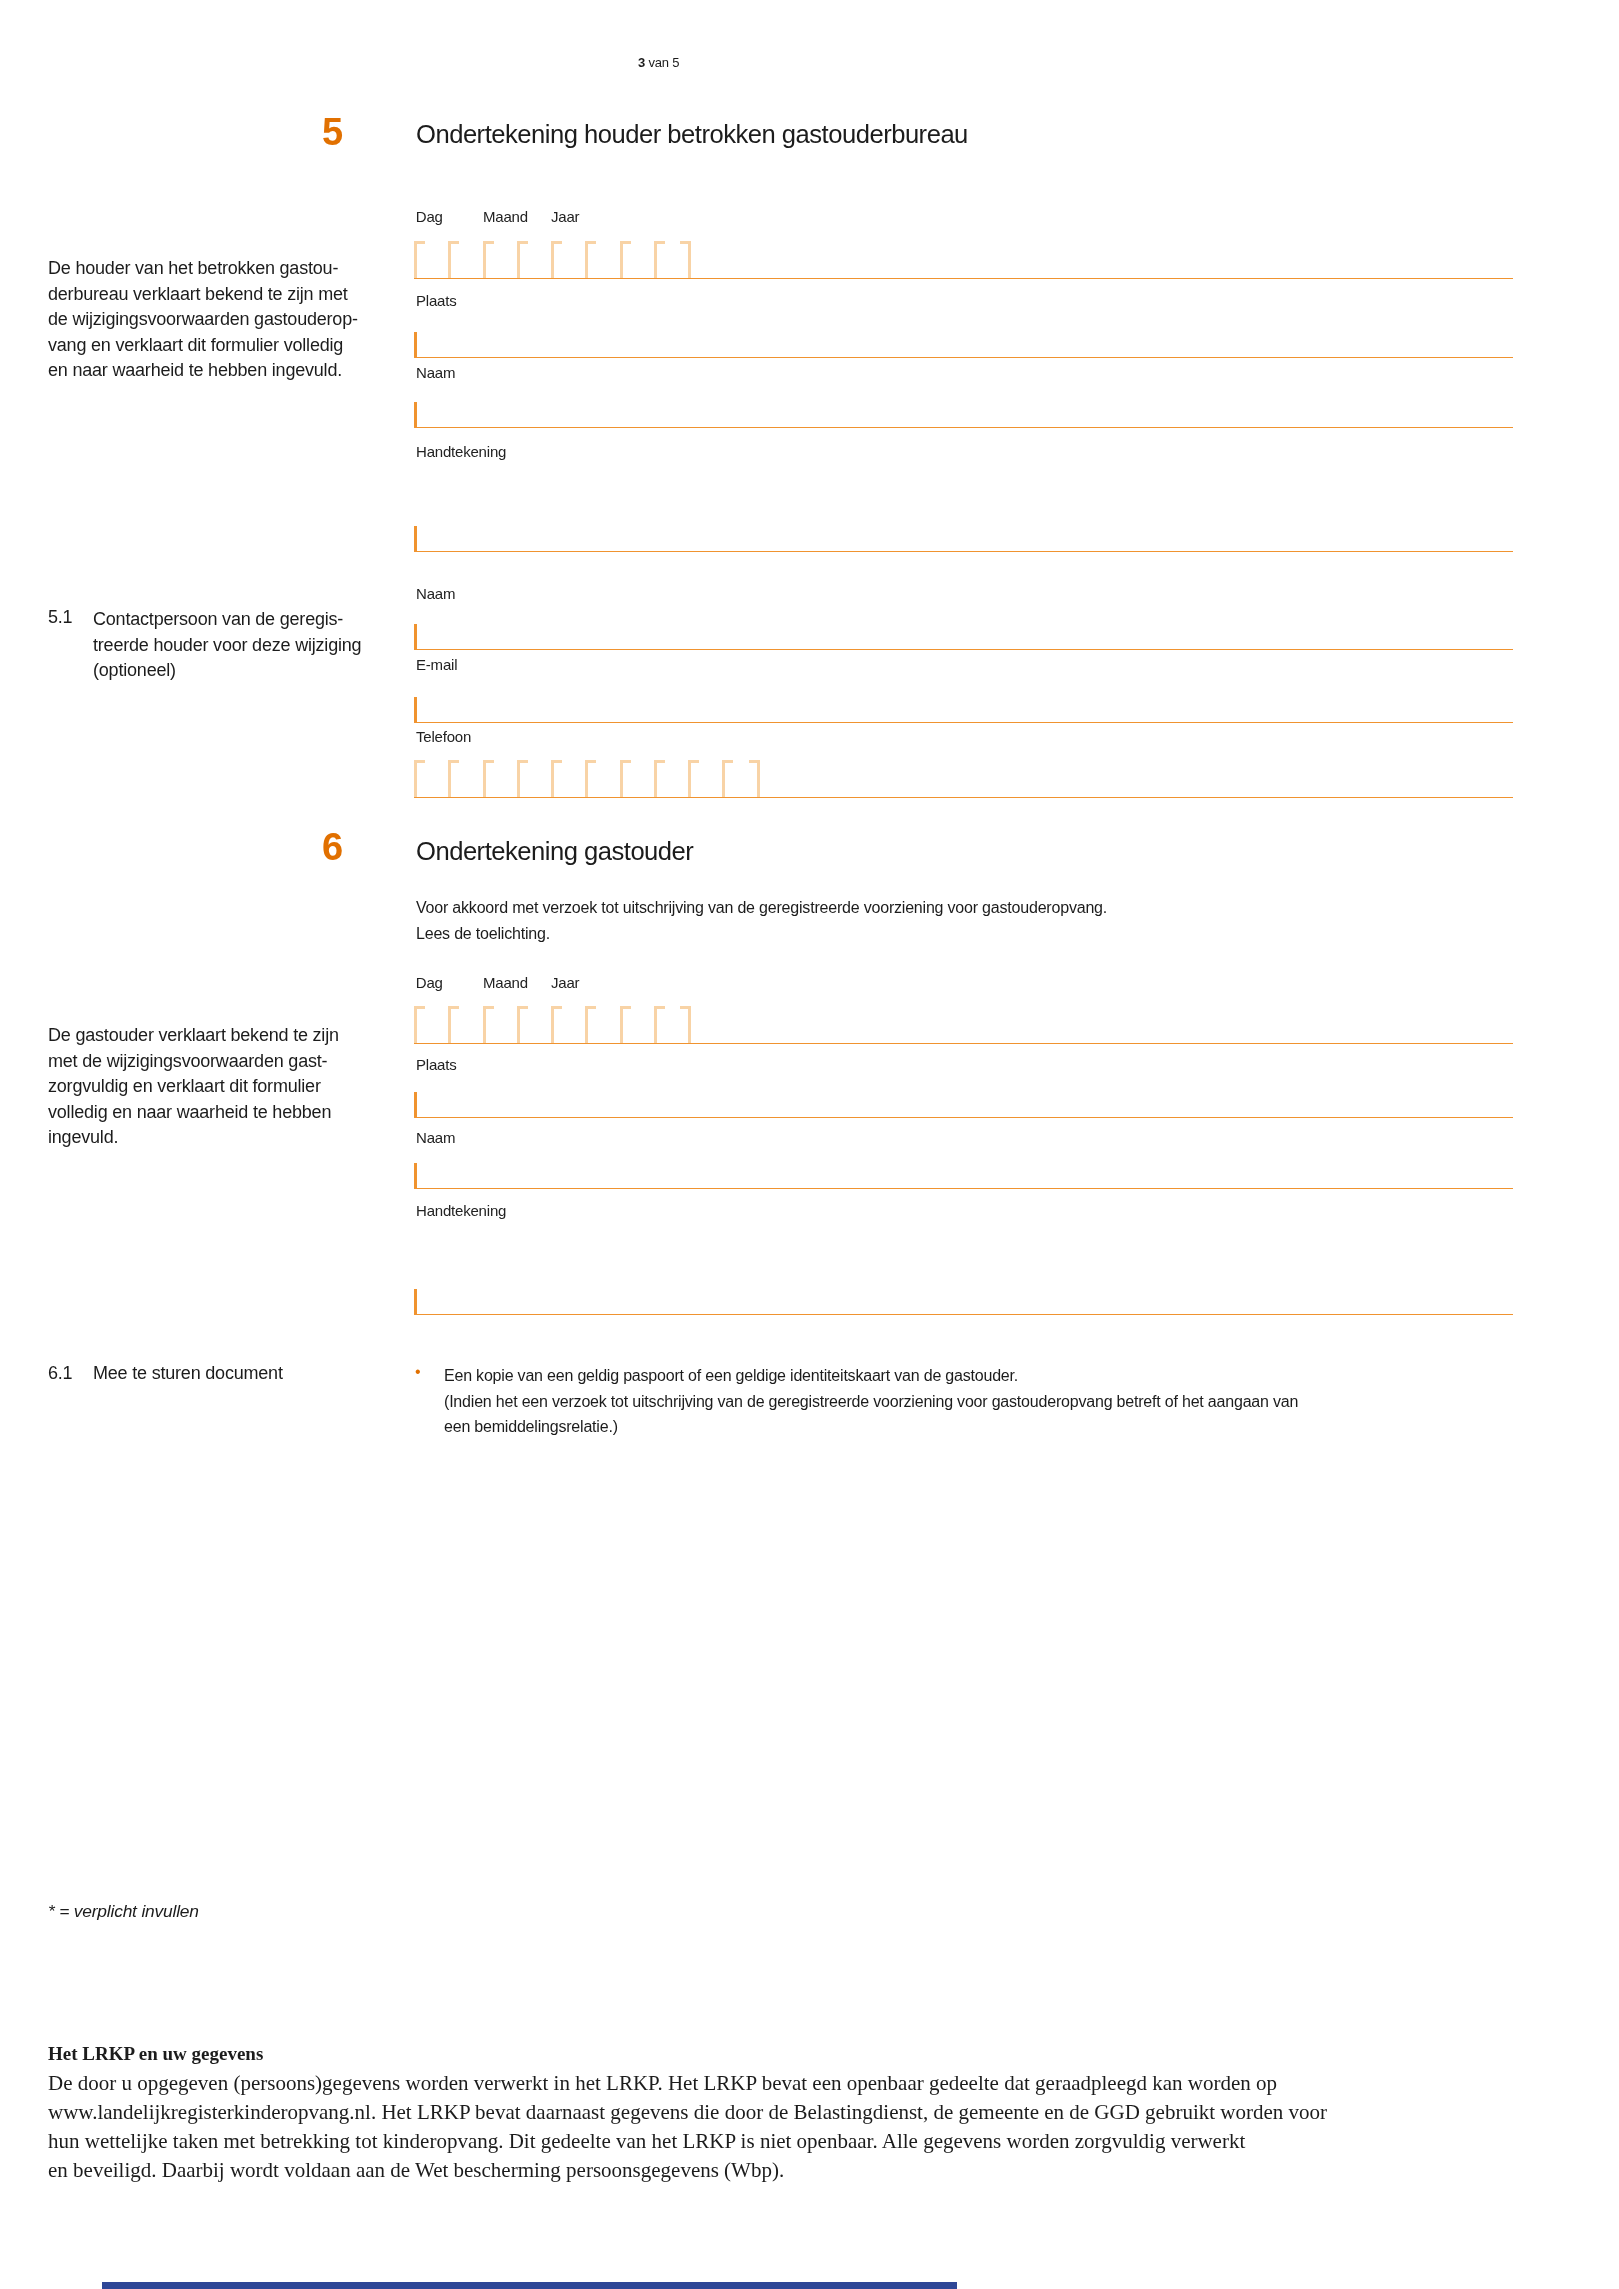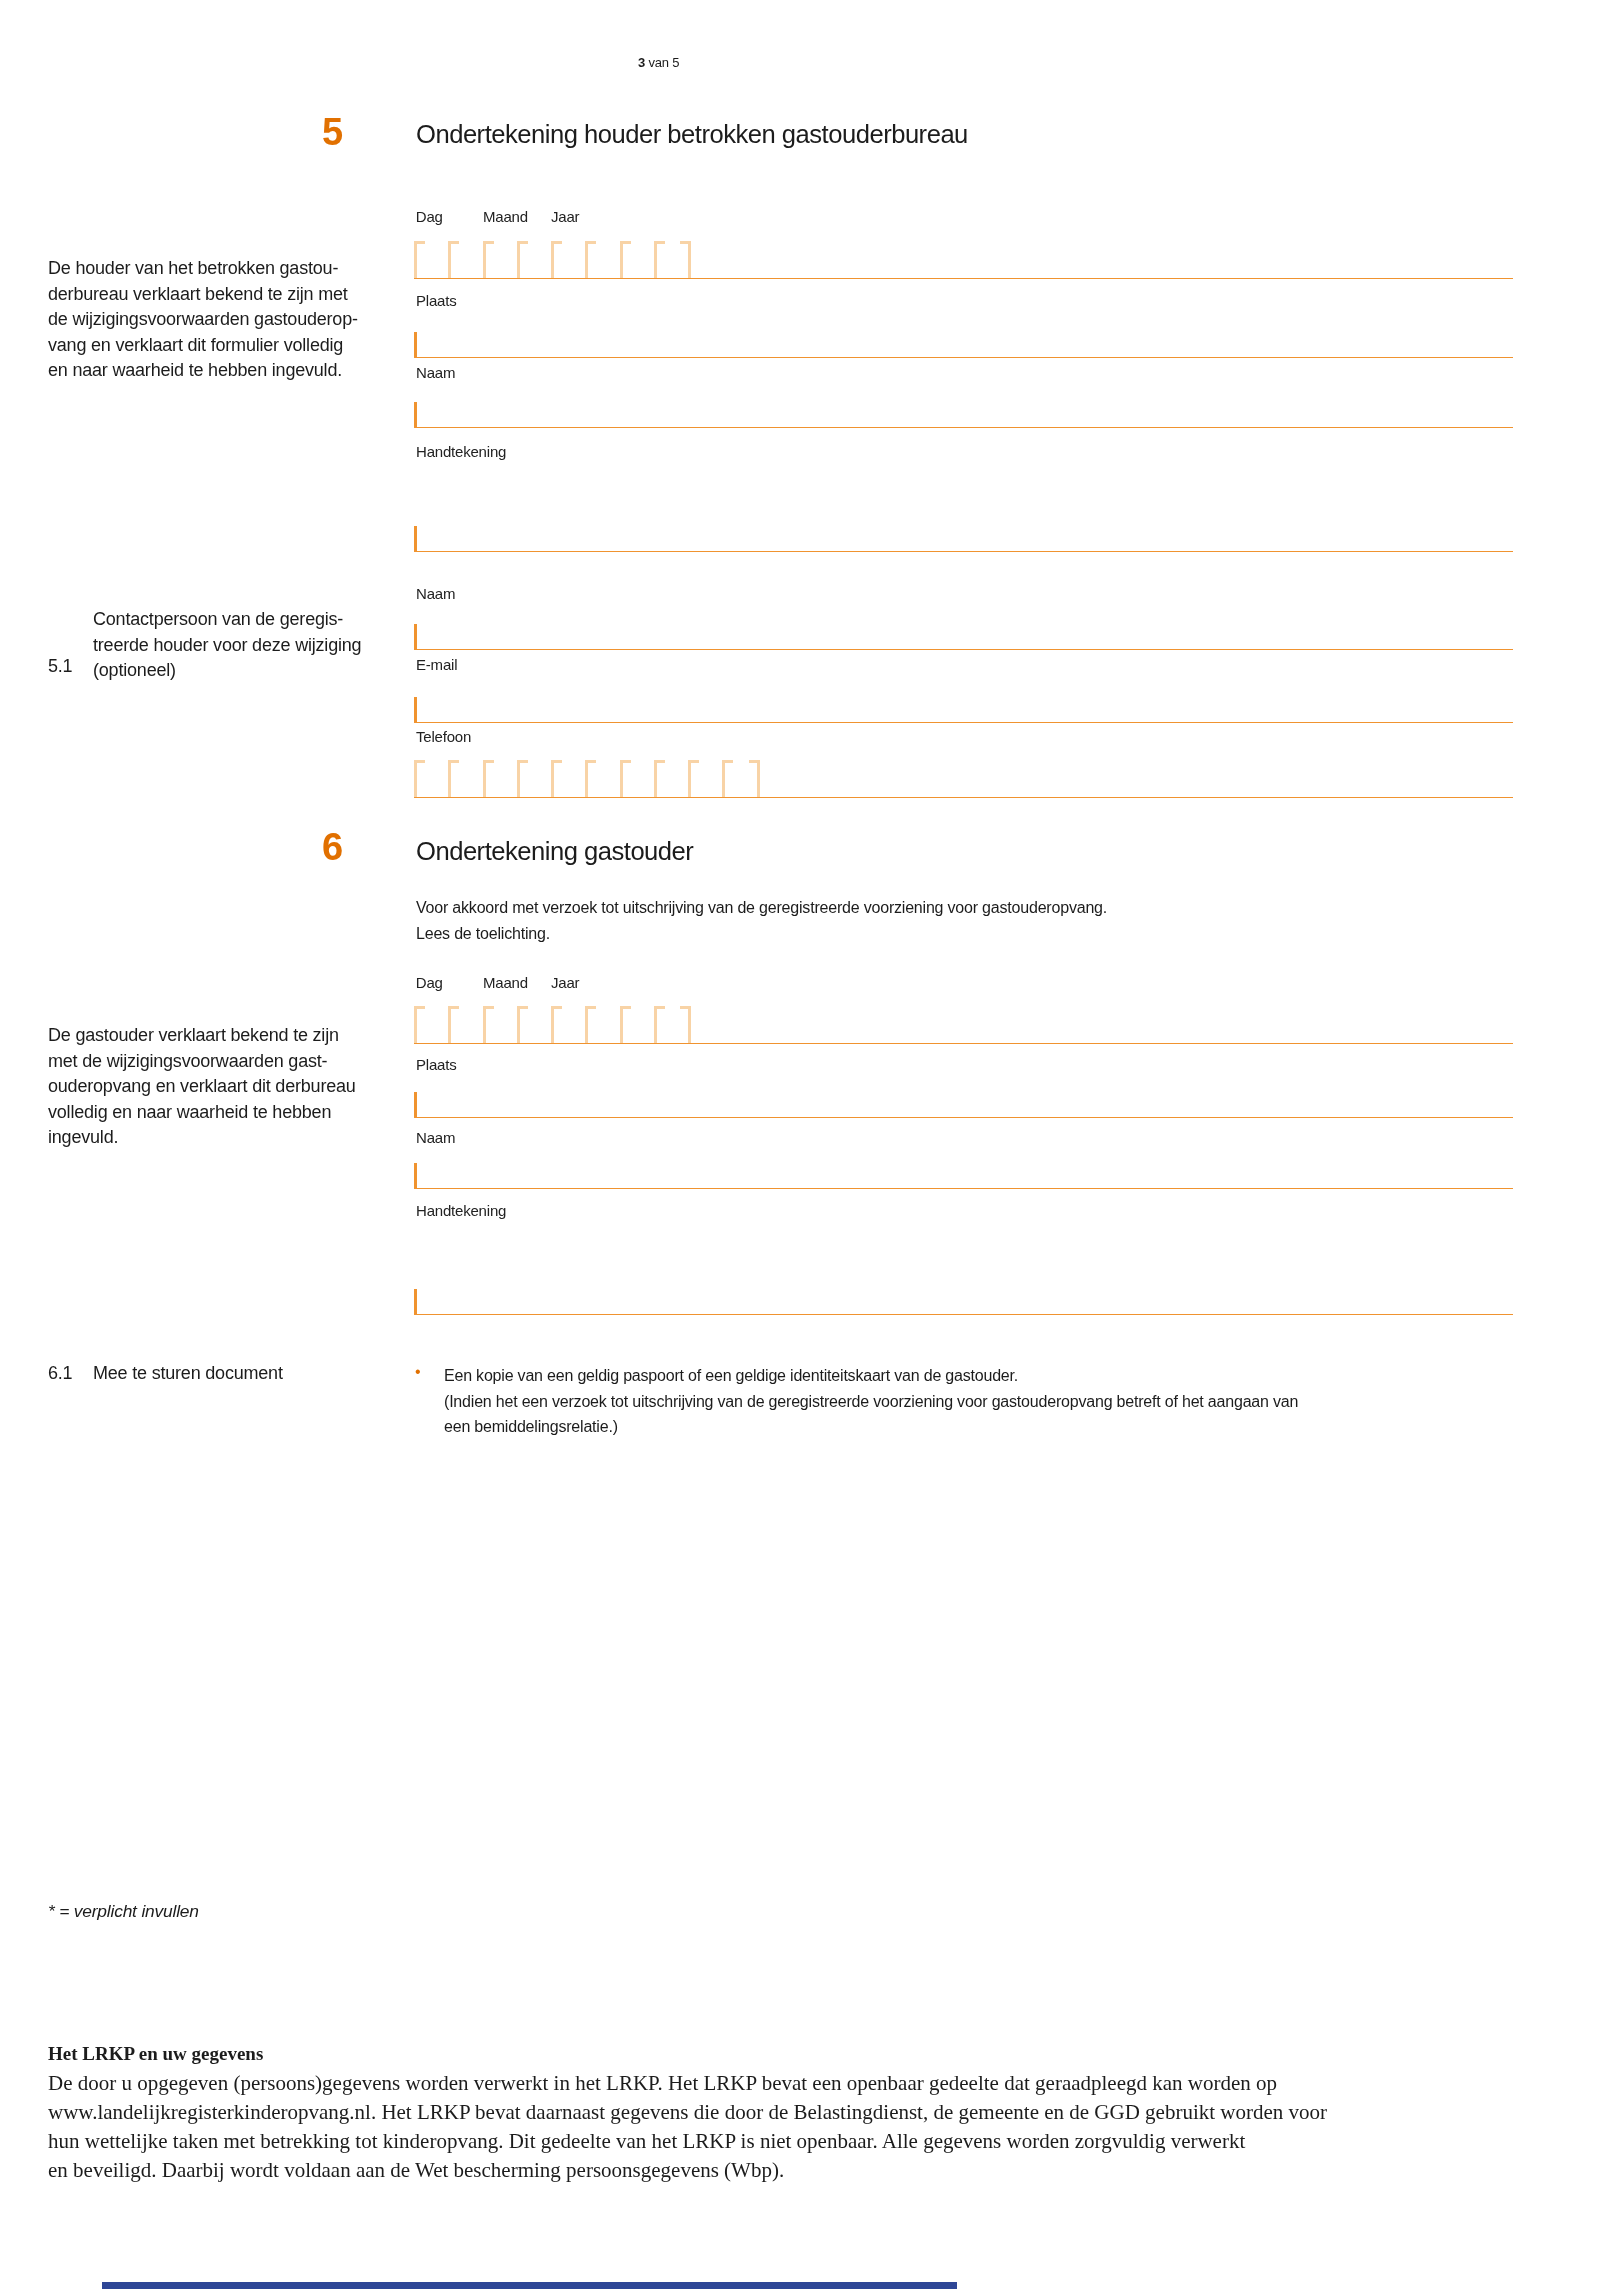--- a/index.html
+++ b/index.html
@@ -79,21 +79,21 @@
   <div class="abs flabel" style="left:416px; top:364px;">Naam</div>
   <div class="line" style="left:414px; top:400px; width:1099px;">
       <span class="ltick"></span>
     </div>
 
   <div class="abs flabel" style="left:416px; top:443px;">Handtekening</div>
   <div class="line" style="left:414px; top:524px; width:1099px;">
       <span class="ltick"></span>
     </div>
 
-  <div class="abs subnum" style="left:48px; top:656px;">5.1</div>
+  <div class="abs subnum" style="left:48px; top:607px;">5.1</div>
   <div class="abs note" style="left:93px; top:607px; font-size:18px;">
     <div>Contactpersoon van de geregis-</div>
     <div>treerde houder voor deze wijziging</div>
     <div>(optioneel)</div>
   </div>
 
   <div class="abs flabel" style="left:416px; top:585px;">Naam</div>
   <div class="line" style="left:414px; top:622px; width:1099px;">
       <span class="ltick"></span>
     </div>
@@ -122,21 +122,21 @@
   <div class="abs sectitle" style="left:416px; top:837px;">Ondertekening gastouder</div>
 
   <div class="abs intro" style="left:416px; top:895px;">
     <div>Voor akkoord met verzoek tot uitschrijving van de geregistreerde voorziening voor gastouderopvang.</div>
     <div>Lees de toelichting.</div>
   </div>
 
   <div class="abs note" style="left:48px; top:1023px;">
     <div>De gastouder verklaart bekend te zijn</div>
     <div>met de wijzigingsvoorwaarden gast-</div>
-    <div>ouderopvang en verklaart dit derbureau</div>
+    <div>zorgvuldig en verklaart dit formulier</div>
     <div>volledig en naar waarheid te hebben</div>
     <div>ingevuld.</div>
   </div>
 
   <div class="dlabels" style="left:414px; top:974px; width:365px;">
     <span style="left:1.8px;">Dag</span>
     <span style="left:69px;">Maand</span>
     <span style="left:137px;">Jaar</span>
   </div>
   <div class="cellgroup" style="left:414px; top:1003px; width:1099px;">

